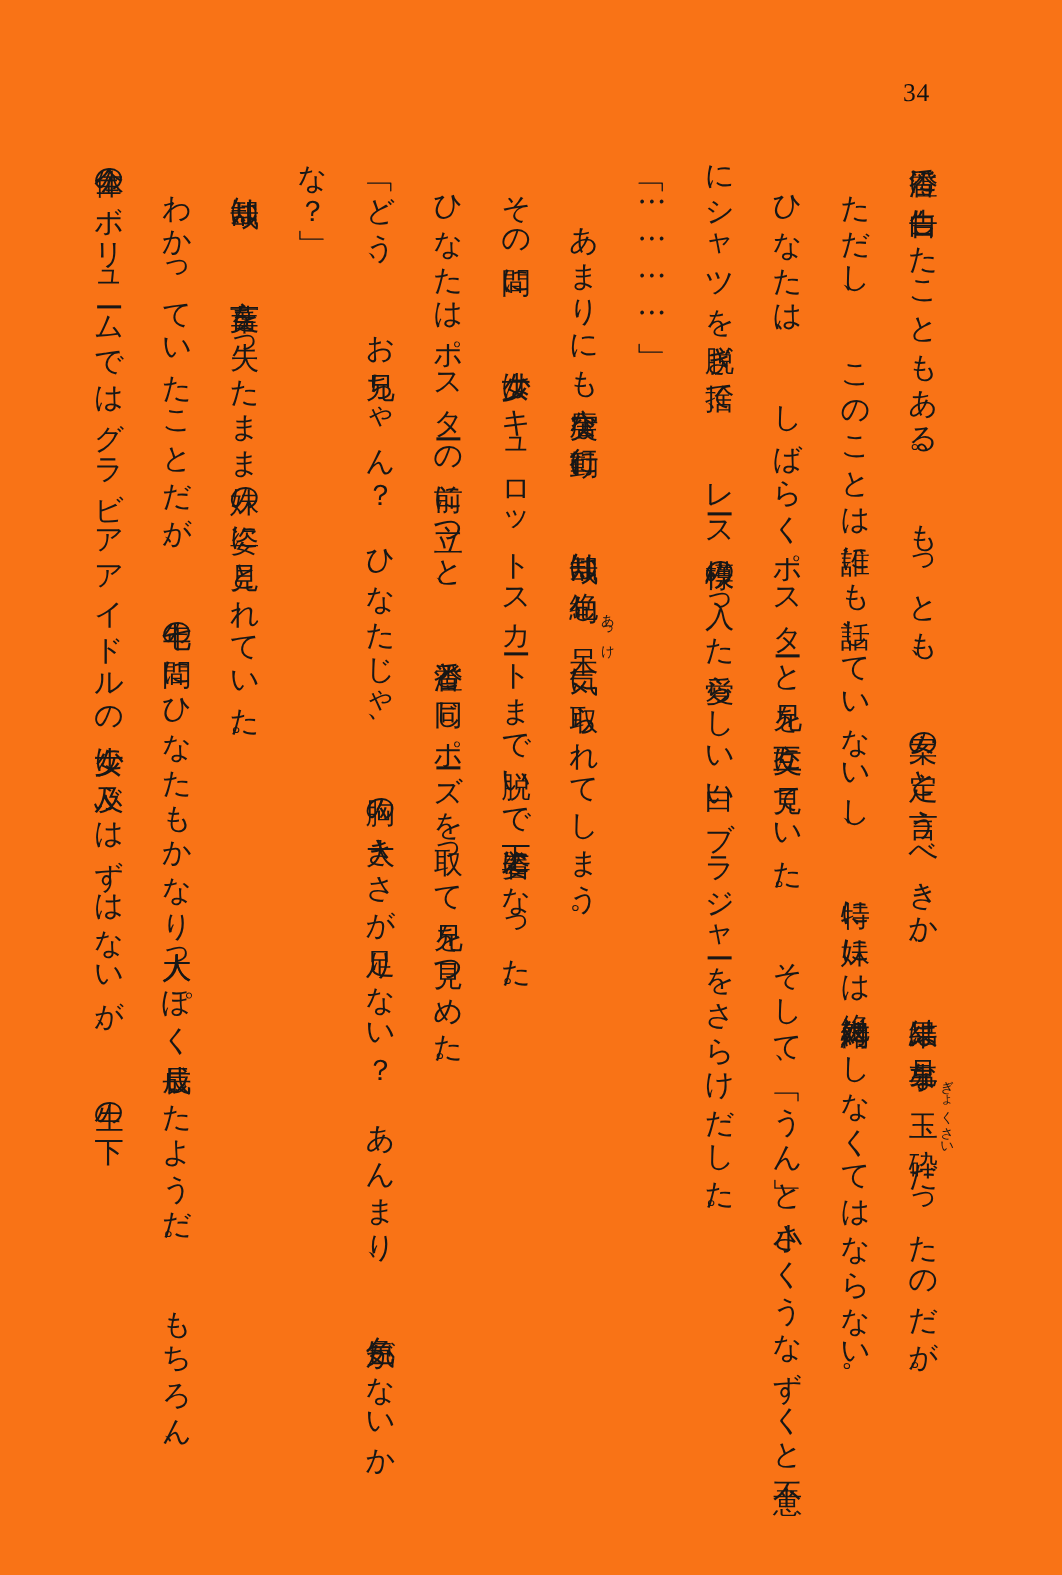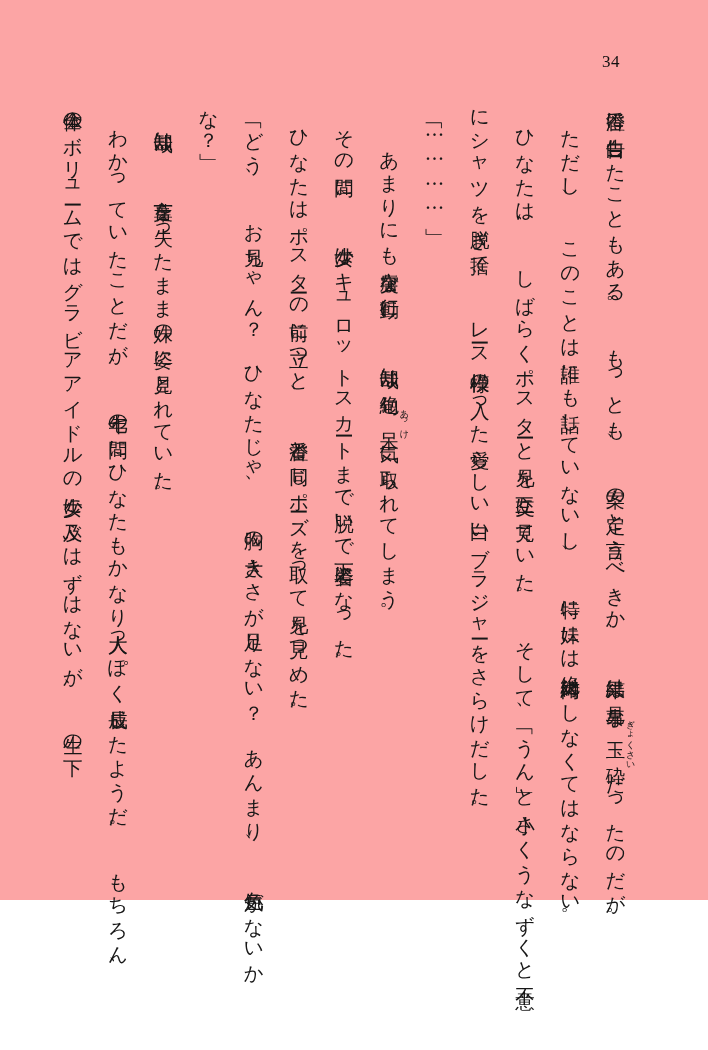--- a/index.html
+++ b/index.html
@@ -13,22 +13,22 @@
     font-family: "Liberation Serif", "DejaVu Serif", serif;
     color: #1a1a1a;
     position: relative;
     overflow: hidden;
   }
 
   .page {
     position: absolute;
     inset: 0;
     width: 708px;
-    height: 900px;
-    background: #fca5a5;
+    height: 1050px;
+    background: #f97316;
   }
 
   
   .page-number {
     position: absolute;
     top: 52px;
     right: 88px;
     font-size: 17px;
     font-family: "Liberation Serif", "DejaVu Serif", serif;
     color: #111;

